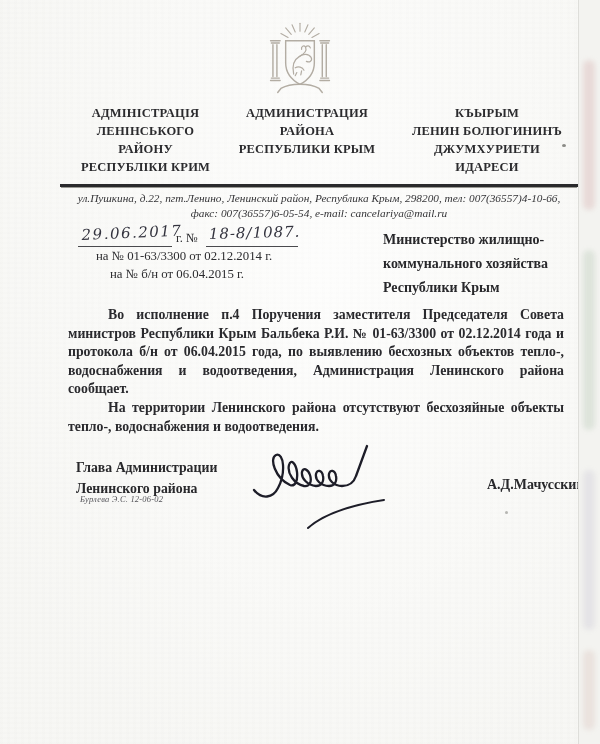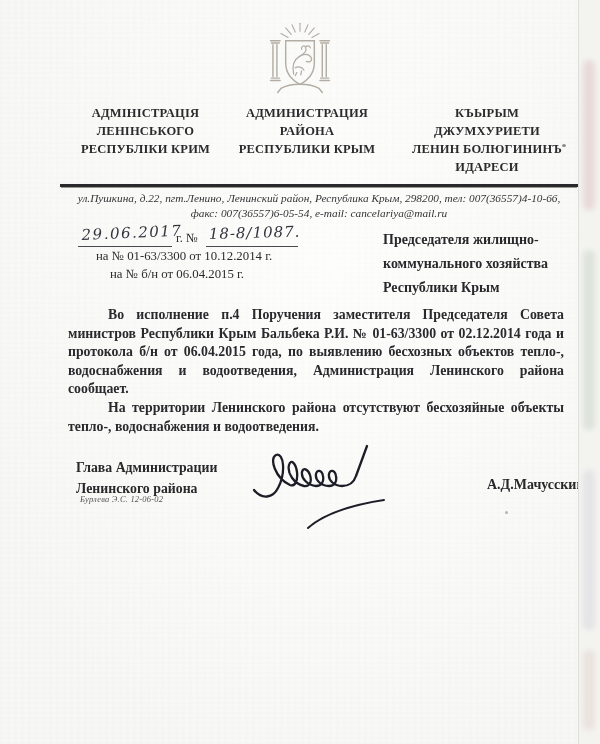--- a/index.html
+++ b/index.html
@@ -68,51 +68,52 @@
       <path d="M44,60 C48,58 53,59 55,63 M46,66 L44,70 M52,64 L51,69"></path>
       <path d="M57,34 C59,32 62,32 63,35"></path>
     </g>
 
     <path d="M26,86 C38,79 62,79 74,86 M26,86 l-4,5 M74,86 l4,5"></path>
   </svg>
 
   <div class="abs org-col" style="left:68px;top:104px;width:155px;">
     <div>АДМІНІСТРАЦІЯ</div>
     <div>ЛЕНІНСЬКОГО</div>
+    <div>РАЙОНУ</div>
     <div>РЕСПУБЛІКИ КРИМ</div>
   </div>
   <div class="abs org-col" style="left:233px;top:104px;width:148px;">
     <div>АДМИНИСТРАЦИЯ</div>
     <div>РАЙОНА</div>
     <div>РЕСПУБЛИКИ КРЫМ</div>
   </div>
   <div class="abs org-col" style="left:396px;top:104px;width:182px;">
     <div>КЪЫРЫМ</div>
+    <div>ЛЕНИН БОЛЮГИНИНЪ</div>
     <div>ДЖУМХУРИЕТИ</div>
-    <div>ЛЕНИН БОЛЮГИНИНЪ</div>
     <div>ИДАРЕСИ</div>
   </div>
 
   <div class="abs rule-thick" style="left:60px;top:184px;width:518px;"></div>
 
   <div class="abs addr" style="left:58px;top:191px;width:522px;font-style:italic;">
     <div>ул.Пушкина, д.22, пгт.Ленино, Ленинский район, Республика Крым, 298200, тел: 007(36557)4-10-66,</div>
     <div>факс: 007(36557)6-05-54, e-mail: cancelariya@mail.ru</div>
   </div>
 
   <div class="abs hw hw-date" style="left:82px;top:226px;">29.06.2017</div>
   <div class="abs ref-print" style="left:176px;top:231px;">г. №</div>
   <div class="abs hw hw-num" style="left:209px;top:225px;">18-8/1087.</div>
   <div class="abs uline" style="left:78px;top:245px;width:94px;"></div>
   <div class="abs uline" style="left:206px;top:245px;width:92px;"></div>
-  <div class="abs reply" style="left:96px;top:249px;">на № 01-63/3300 от 10.12.2014 г.</div>
+  <div class="abs reply" style="left:96px;top:249px;">на № 01-63/3300 от 02.12.2014 г.</div>
   <div class="abs reply" style="left:110px;top:267px;">на № б/н от 06.04.2015 г.</div>
 
   <div class="abs addressee" style="left:383px;top:228px;width:195px;">
-    <div>Председателя жилищно-</div>
+    <div>Министерство жилищно-</div>
     <div>коммунального хозяйства</div>
     <div>Республики Крым</div>
   </div>
 
   <div class="abs body-text" style="left:68px;top:306px;">
     <p>Во исполнение п.4 Поручения заместителя Председателя Совета министров Республики Крым Бальбека Р.И. № 01-63/3300 от 02.12.2014 года и протокола б/н от 06.04.2015 года, по выявлению бесхозных объектов тепло-, водоснабжения и водоотведения, Администрация Ленинского района сообщает.</p>
     <p>На территории Ленинского района отсутствуют бесхозяйные объекты тепло-, водоснабжения и водоотведения.</p>
   </div>
 
   <div class="abs sig-title" style="left:76px;top:457px;">

